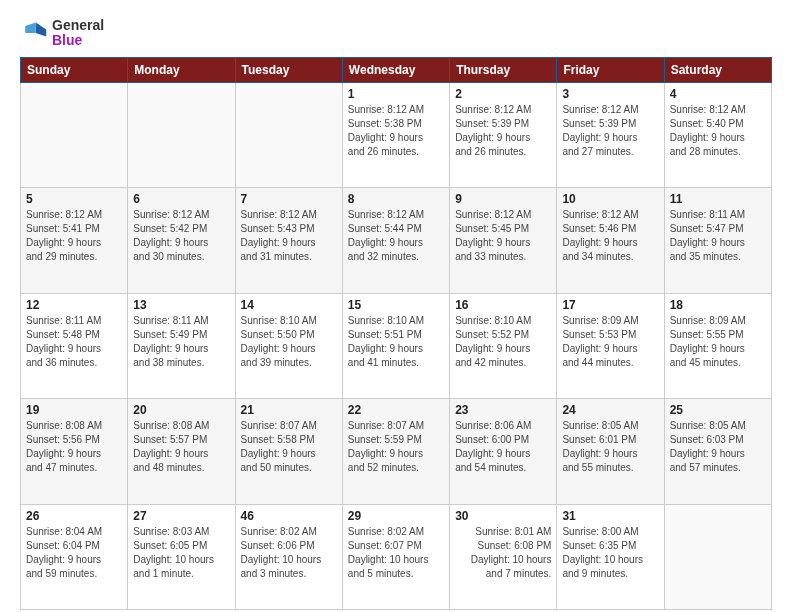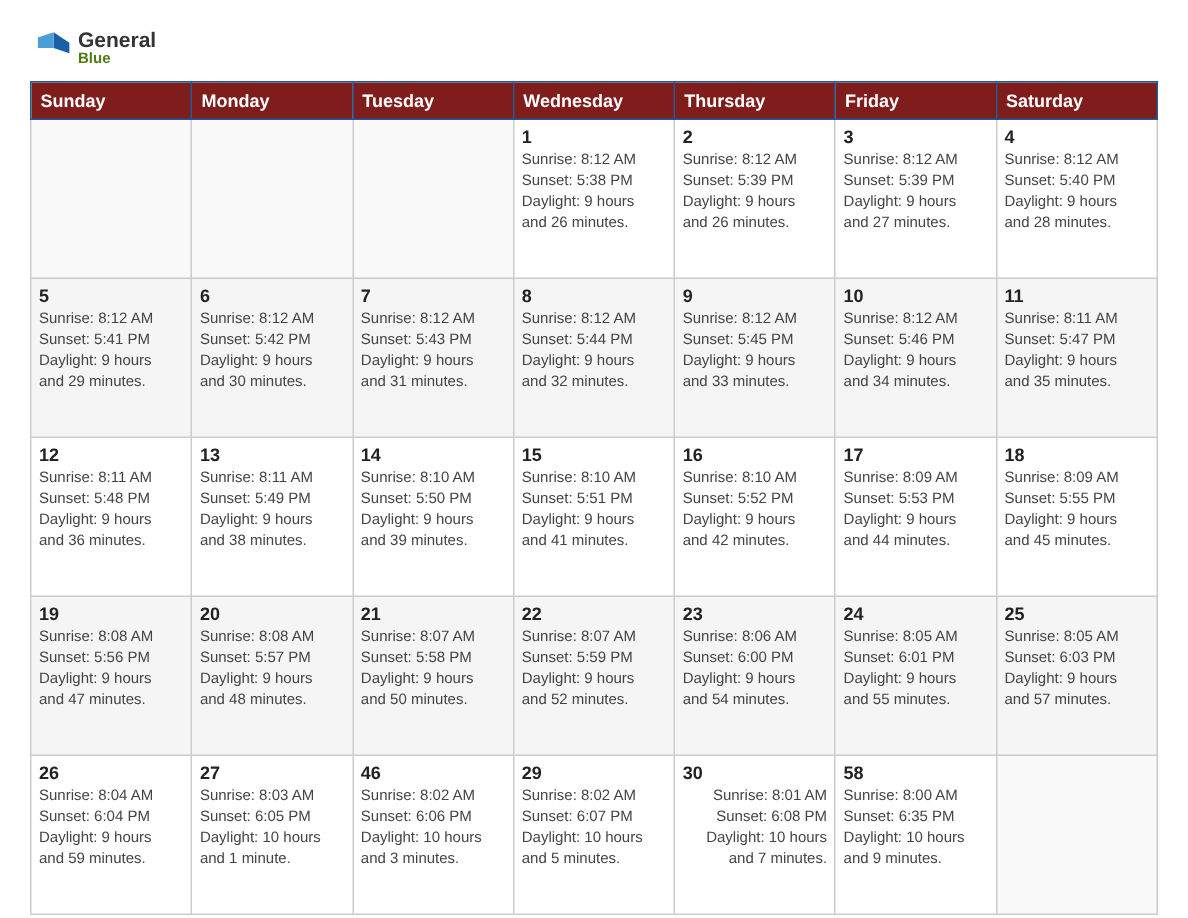--- a/index.html
+++ b/index.html
@@ -32,23 +32,23 @@
       display: flex;
       flex-direction: column;
       line-height: 1.1;
     }
     .logo-general {
       font-size: 14px;
       font-weight: bold;
       color: #333;
     }
     .logo-blue {
-      font-size: 10px;
+      font-size: 14px;
       font-weight: bold;
-      color: #4d7c0f;
+      color: #a21caf;
     }
     .logo-icon {
       width: 28px;
       height: 28px;
     }
     .title-block {
       text-align: right;
     }
     .title-month {
       font-size: 32px;
@@ -354,21 +354,21 @@
 and 5 minutes.</div>
           </td>
           <td>
             <div class="day-number">30</div>
             <div class="day-info" style="white-space: pre-line; text-align: right;">Sunrise: 8:01 AM
 Sunset: 6:08 PM
 Daylight: 10 hours
 and 7 minutes.</div>
           </td>
           <td>
-            <div class="day-number">58</div>
+            <div class="day-number">31</div>
             <div class="day-info" style="white-space: pre-line;">Sunrise: 8:00 AM
 Sunset: 6:35 PM
 Daylight: 10 hours
 and 9 minutes.</div>
           </td>
           <td class="empty"></td>
         </tr>
       </tbody>
   </table>
 </div>

